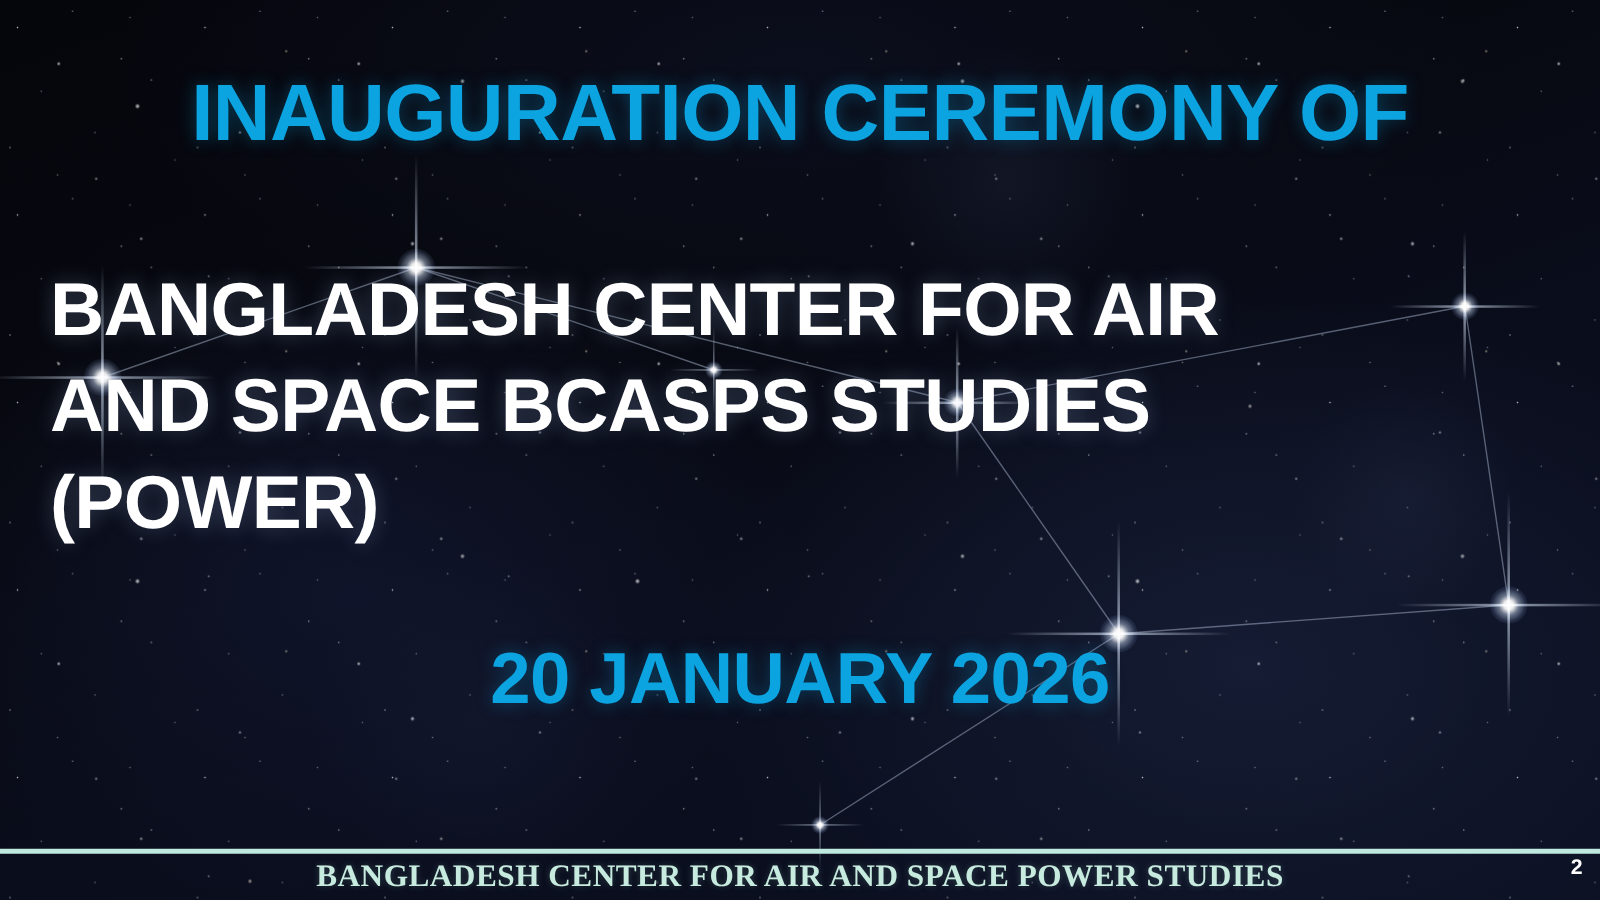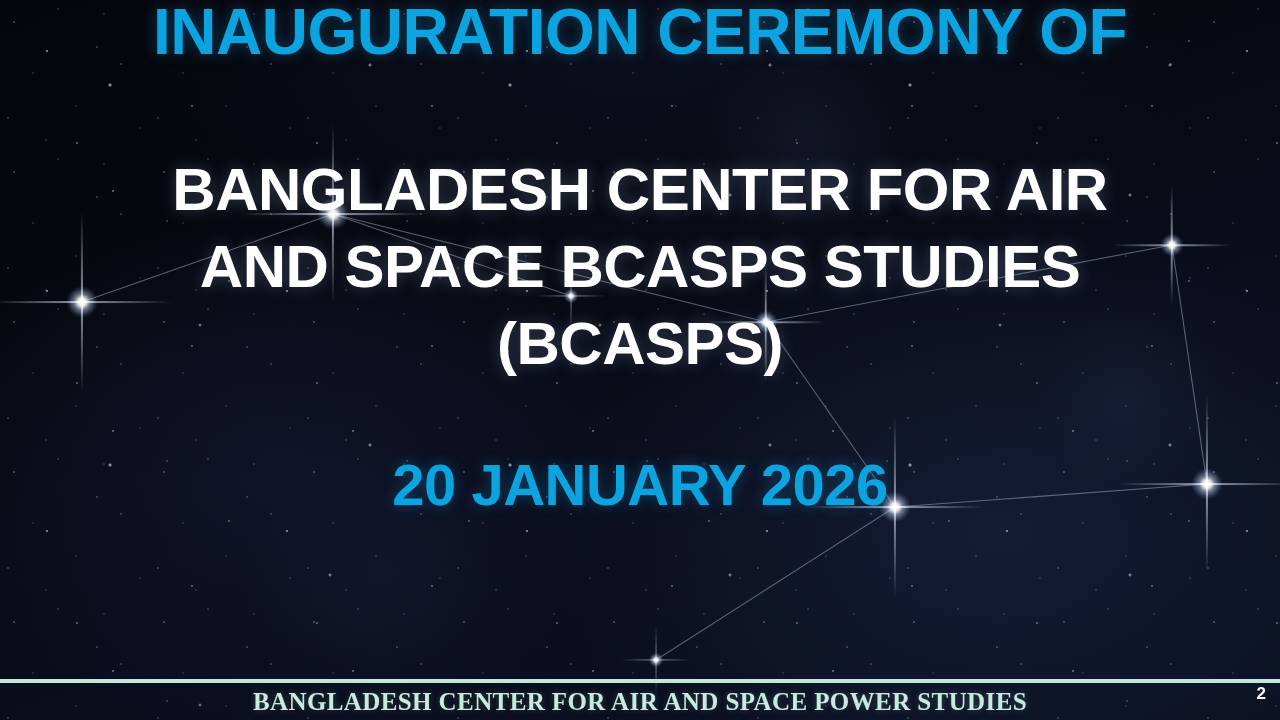--- a/index.html
+++ b/index.html
@@ -87,35 +87,35 @@
   .flare .sp.v { transform:translate(-50%,-50%) rotate(90deg); }
 
   
   #content {
     position:absolute; left:0; top:0; width:1280px; height:681px;
     display:flex; flex-direction:column; align-items:center;
     z-index:5;
   }
 
   #title-line {
+    margin-top:58px;
     width:1160px;
     text-align:center;
     color:#0ba3e0;
     font-size:64px;
     font-weight:bold;
     line-height:1.0;
     letter-spacing:-0.5px;
     white-space:nowrap;
     text-shadow:0 0 14px rgba(11,163,224,.35);
   }
 
   #heading-block {
     margin-top:88px;
     width:1200px;
-    text-align:center;
     color:#ffffff;
     font-size:60px;
     font-weight:bold;
     line-height:1.28;
     letter-spacing:-0.5px;
     text-shadow:0 0 16px rgba(160,190,235,.28);
   }
   #heading-block .hl { display:block; white-space:nowrap; }
 
   #date-line {
@@ -223,21 +223,21 @@
       </div>
     </div>
 
   <div id="content">
 
     <div id="title-line">INAUGURATION CEREMONY OF</div>
 
     <div id="heading-block">
       <span class="hl">BANGLADESH CENTER FOR AIR</span>
       <span class="hl">AND SPACE BCASPS STUDIES</span>
-      <span class="hl">(BCASPS)</span>
+      <span class="hl">(POWER)</span>
     </div>
 
     <div id="date-line">20 JANUARY 2026</div>
 
   </div>
 
   <div id="divider"></div>
 
   <div id="footer">
     <span id="footer-text">BANGLADESH CENTER FOR AIR AND SPACE POWER STUDIES</span>

